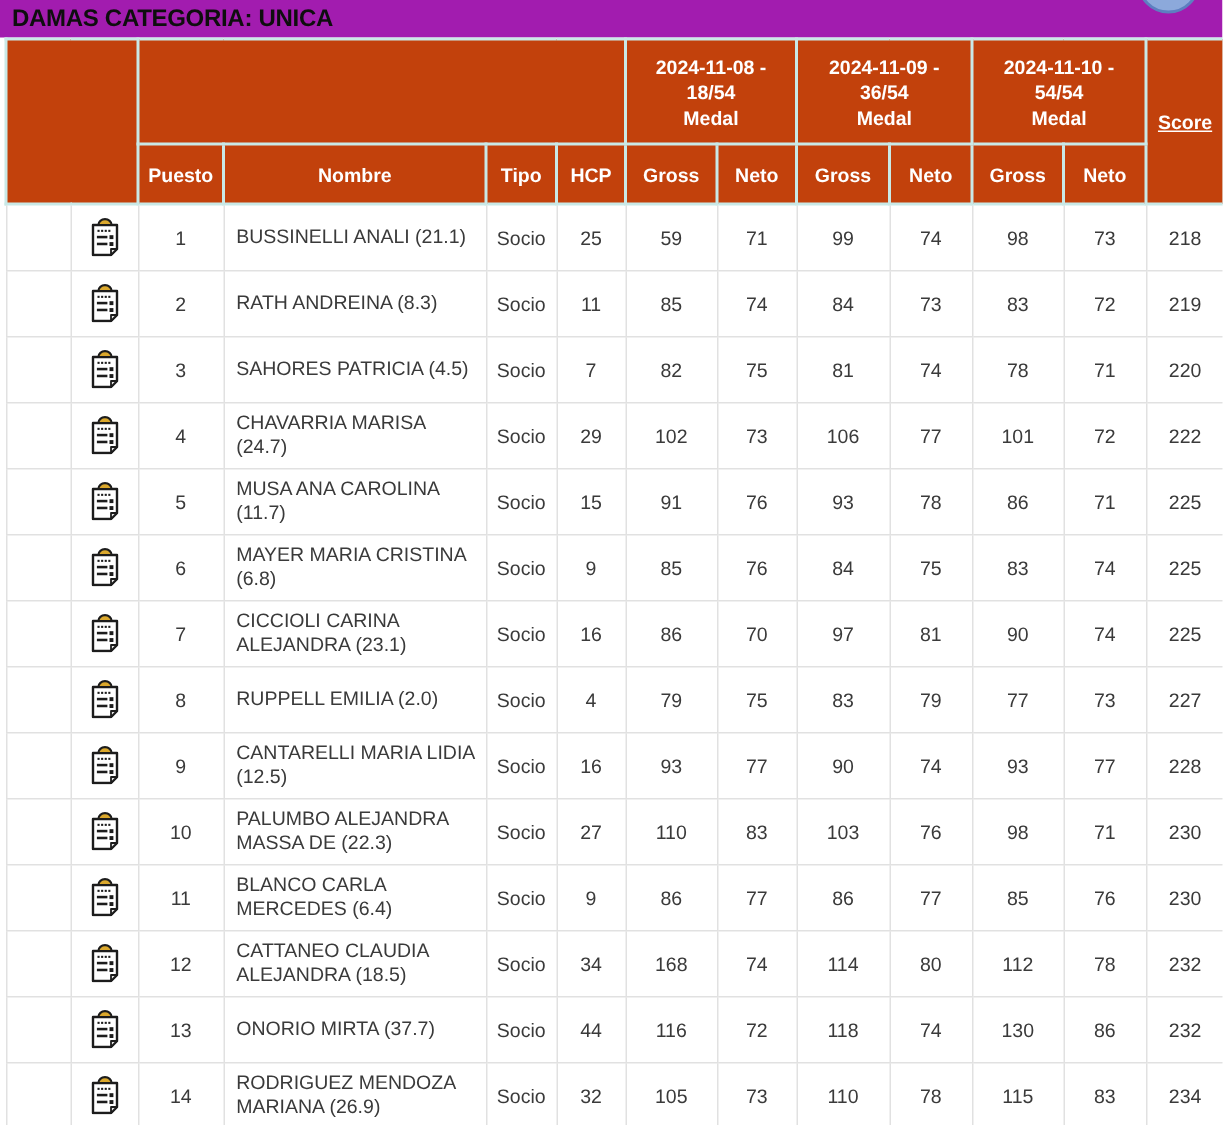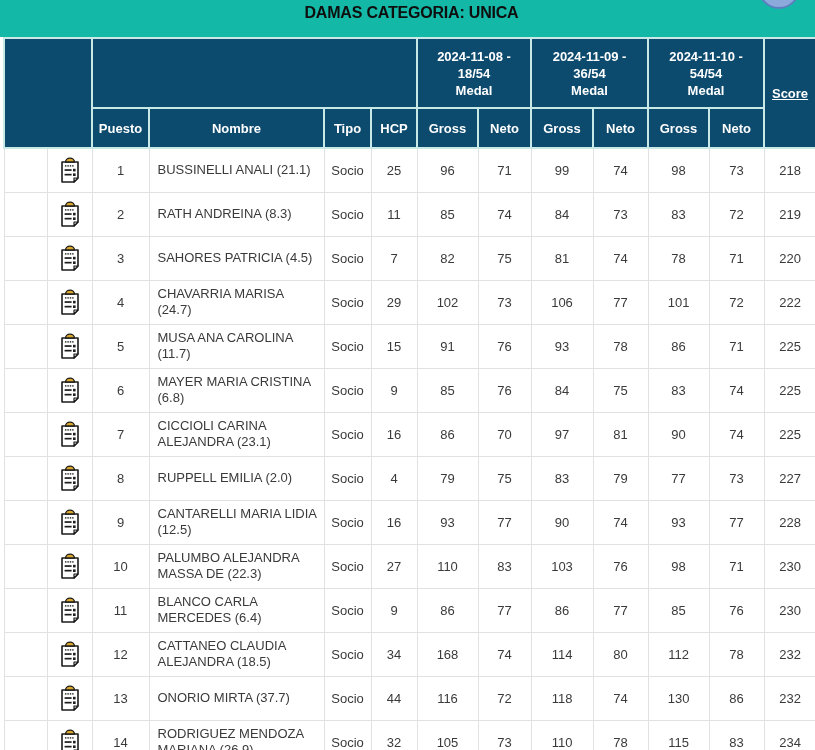--- a/index.html
+++ b/index.html
@@ -3,35 +3,35 @@
 <meta charset="utf-8">
 <style>
   * { margin: 0; padding: 0; box-sizing: border-box; }
   html, body { background: #ffffff; }
   body {
     width: 815px; height: 750px; overflow: hidden; position: relative;
     font-family: "Liberation Sans", "DejaVu Sans", sans-serif;
     -webkit-font-smoothing: antialiased;
   }
   .titlebar {
-    height: 37px; padding: 4px 0 0 8px; background: #14b8a6; text-align: center;
+    height: 25px; padding: 4px 0 0 8px; background: #a21caf;
   }
   .titlebar h1 {
     font-size: 16px; font-weight: bold; color: #0e0e0e; letter-spacing: -0.2px;
   }
   .fab {
     position: absolute; left: 758px; top: -33px; width: 42px; height: 42px;
     border-radius: 50%; background: #8ca9db; border: 2px solid #5d7fc0; z-index: 5;
   }
   table.results {
     margin-left: 3px; width: 812px;
     border-collapse: collapse; table-layout: fixed;
   }
   thead th {
-    background: #0c4a6e; color: #ffffff; font-weight: bold;
+    background: #c2410c; color: #ffffff; font-weight: bold;
     border: 2px solid #c9e9e7; vertical-align: middle; text-align: center;
   }
   tr.h-top th { height: 70px; font-size: 13px; }
   tr.h-sub th { height: 40px; font-size: 13px; }
   th.round-head { white-space: pre-line; line-height: 17px; }
   th.score-head { font-size: 13px; text-decoration: underline; }
   tbody td {
     background: #ffffff; border: 1px solid #e1e1e1;
     height: 44px; vertical-align: middle; text-align: center;
     font-size: 13px; color: #3a3a3a;
@@ -110,21 +110,21 @@
               <rect x="14" y="11.8" width="2.6" height="2.6"></rect>
           <rect x="5.6" y="16.8" width="7" height="1.7"></rect>
               <rect x="14" y="16.4" width="2.6" height="2.6"></rect>
         </g>
       </svg>
     </td>
     <td class="c-num">1</td>
     <td class="c-name">BUSSINELLI ANALI (21.1)</td>
     <td class="c-num">Socio</td>
     <td class="c-num">25</td>
-    <td class="c-num">96</td>
+    <td class="c-num">59</td>
     <td class="c-num">71</td>
     <td class="c-num">99</td>
     <td class="c-num">74</td>
     <td class="c-num">98</td>
     <td class="c-num">73</td>
     <td class="c-num">218</td>
   </tr>
       <tr>
     <td class="c-blank"></td>
     <td class="c-icon">

